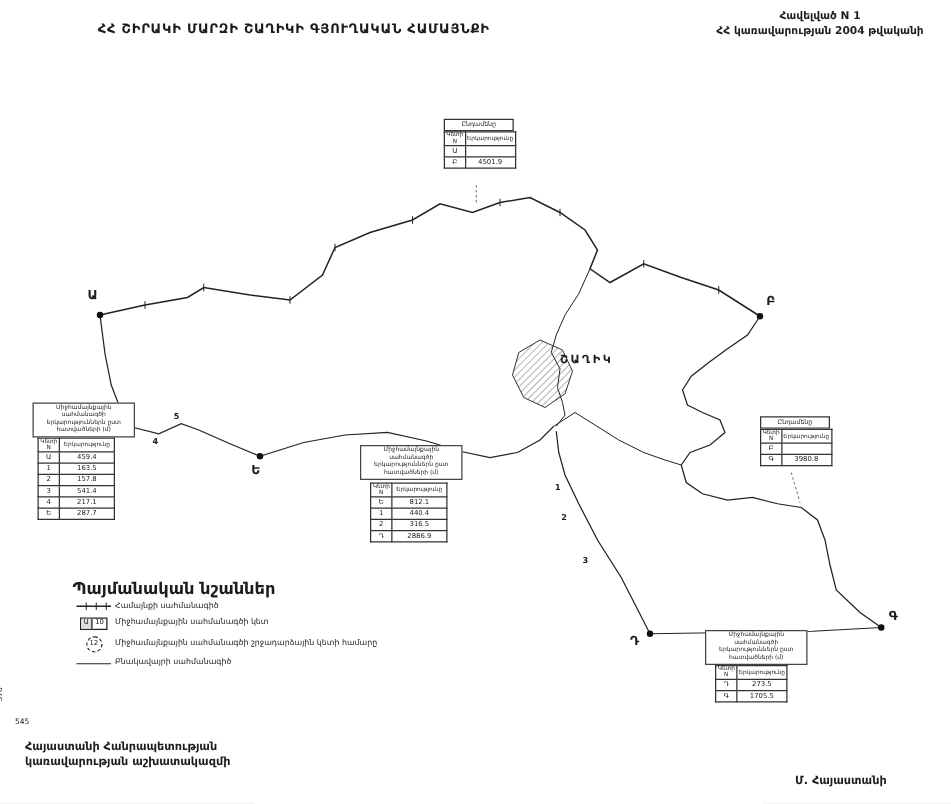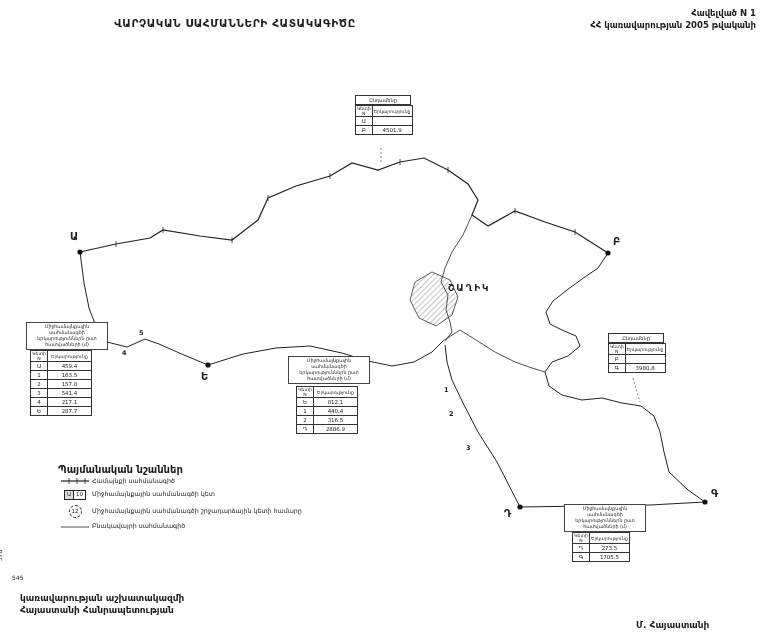--- a/index.html
+++ b/index.html
@@ -4,42 +4,42 @@
 <style>
   html,body{margin:0;padding:0;background:#e8e8e4;}
   .page{
     position:relative;width:761px;height:643px;background:#ffffff;
     font-family:"DejaVu Sans", sans-serif;color:#1c1c1c;overflow:hidden;
   }
   .abs{position:absolute;}
   
   .title{left:40px;top:16px;width:390px;text-align:center;font-weight:bold;
          font-size:10.5px;letter-spacing:0.6px;line-height:1.45;}
-  .appendix{left:556px;top:8px;width:200px;text-align:right;font-weight:bold;
+  .appendix{left:556px;top:8px;width:200px;text-align:center;font-weight:bold;
             font-size:8.5px;line-height:1.4;}
   
   .map-svg{left:0;top:0;}
   
   .mini-table{background:#fff;}
   .mini-caption{border:1px solid #333;font-size:5px;line-height:1.25;text-align:center;
                 padding:1px 1px;background:#fff;}
   .mini-table table{border-collapse:collapse;width:100%;background:#fff;}
   .mini-table th,.mini-table td{border:1px solid #333;font-size:5.5px;padding:0 1px;
                 text-align:center;height:8px;font-weight:normal;}
   .mini-table th{font-size:4.6px;line-height:1.1;}
   .mini-table .c-point{width:14px;}
   .cap-float{font-size:4.8px;line-height:1.25;text-align:center;border:1px solid #444;
              padding:1px;background:#fff;}
   
   .pt-label{font-size:10px;font-weight:bold;}
   .wp-label{font-size:6.5px;font-weight:bold;}
   .village-label{font-size:9px;font-weight:bold;letter-spacing:2px;}
   
   .legend{left:58px;top:464px;width:250px;}
-  .legend-title{font-size:10px;font-weight:bold;margin-bottom:2px;}
+  .legend-title{font-size:13px;font-weight:bold;margin-bottom:2px;}
   .legend-item{display:flex;align-items:center;margin-bottom:5px;}
   .legend-sym{width:34px;display:flex;justify-content:center;align-items:center;flex:0 0 34px;}
   .legend-label{font-size:6.3px;line-height:1.1;}
   .sym-box{display:inline-flex;border:1px solid #222;font-size:5.5px;line-height:1;}
   .sym-box span{padding:1px 2px;}
   .sym-box span:first-child{border-right:1px solid #222;background:#ddd;}
   .sym-circle{display:inline-block;width:11px;height:11px;border:1px dashed #222;
               border-radius:50%;font-size:5.5px;text-align:center;line-height:11px;}
   
   .footer-left{left:20px;top:592px;font-size:9px;font-weight:bold;line-height:1.35;}
@@ -102,25 +102,25 @@
     <g fill="#111">
       <circle cx="80" cy="252" r="2.6"></circle>
       <circle cx="608" cy="253" r="2.6"></circle>
       <circle cx="705" cy="502" r="2.6"></circle>
       <circle cx="520" cy="507" r="2.6"></circle>
       <circle cx="208" cy="365" r="2.6"></circle>
     </g>
   </svg>
 
   <div class="abs title">
-    <div>ՎԱՐՉԱԿԱՆ ՍԱՀՄԱՆՆԵՐԻ ՀԱՏԱԿԱԳԻԾԸ</div>
+    <div>ՀՀ ՇԻՐԱԿԻ ՄԱՐԶԻ ՇԱՂԻԿԻ ԳՅՈՒՂԱԿԱՆ ՀԱՄԱՅՆՔԻ</div>
   </div>
   <div class="abs appendix">
     <div>Հավելված N 1</div>
-    <div>ՀՀ կառավարության 2005 թվականի</div>
+    <div>ՀՀ կառավարության 2004 թվականի</div>
   </div>
 
   <div class="abs village-label" style="left:448px;top:283px;">ՇԱՂԻԿ</div>
 
   <div class="abs pt-label" style="left:70px;top:231px;">Ա</div>
   <div class="abs pt-label" style="left:613px;top:236px;">Բ</div>
   <div class="abs pt-label" style="left:711px;top:488px;">Գ</div>
   <div class="abs pt-label" style="left:504px;top:508px;">Դ</div>
   <div class="abs pt-label" style="left:201px;top:371px;">Ե</div>
 
@@ -293,21 +293,21 @@
       <span class="legend-sym">
         <svg width="28" height="8">
             <line x1="0" y1="4" x2="28" y2="4" stroke="#222" stroke-width="0.8"></line>
           </svg>
       </span>
       <span class="legend-label">Բնակավայրի սահմանագիծ</span>
     </div>
   </div>
 
   <div class="abs footer-left">
+    <div>Հայաստանի Հանրապետության</div>
     <div>կառավարության աշխատակազմի</div>
-    <div>Հայաստանի Հանրապետության</div>
   </div>
   <div class="abs signature">Մ. Հայաստանի</div>
 
   <div class="abs margin-v">378</div>
   <div class="abs margin-h">545</div>
 
 </div>
 
 </body></html>

